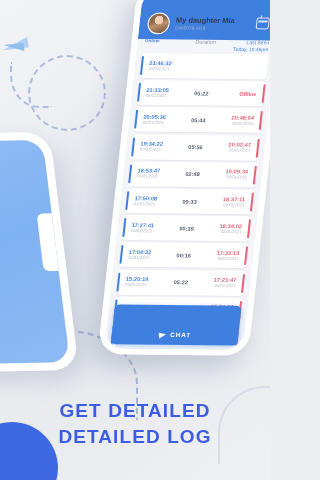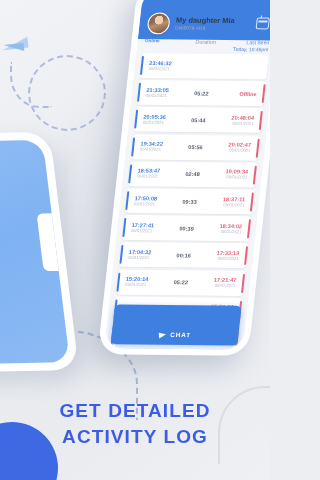--- a/index.html
+++ b/index.html
@@ -447,16 +447,16 @@
           <span class="chat-icon"></span>
           <span class="chat-label">CHAT</span>
         </div>
 
       </div>
     </div>
   </div>
 
   <div class="caption">
     <span>GET DETAILED</span>
-    <span>ACTIVITY LOG</span>
+    <span>DETAILED LOG</span>
   </div>
 
 </div>
 
 </body></html>

